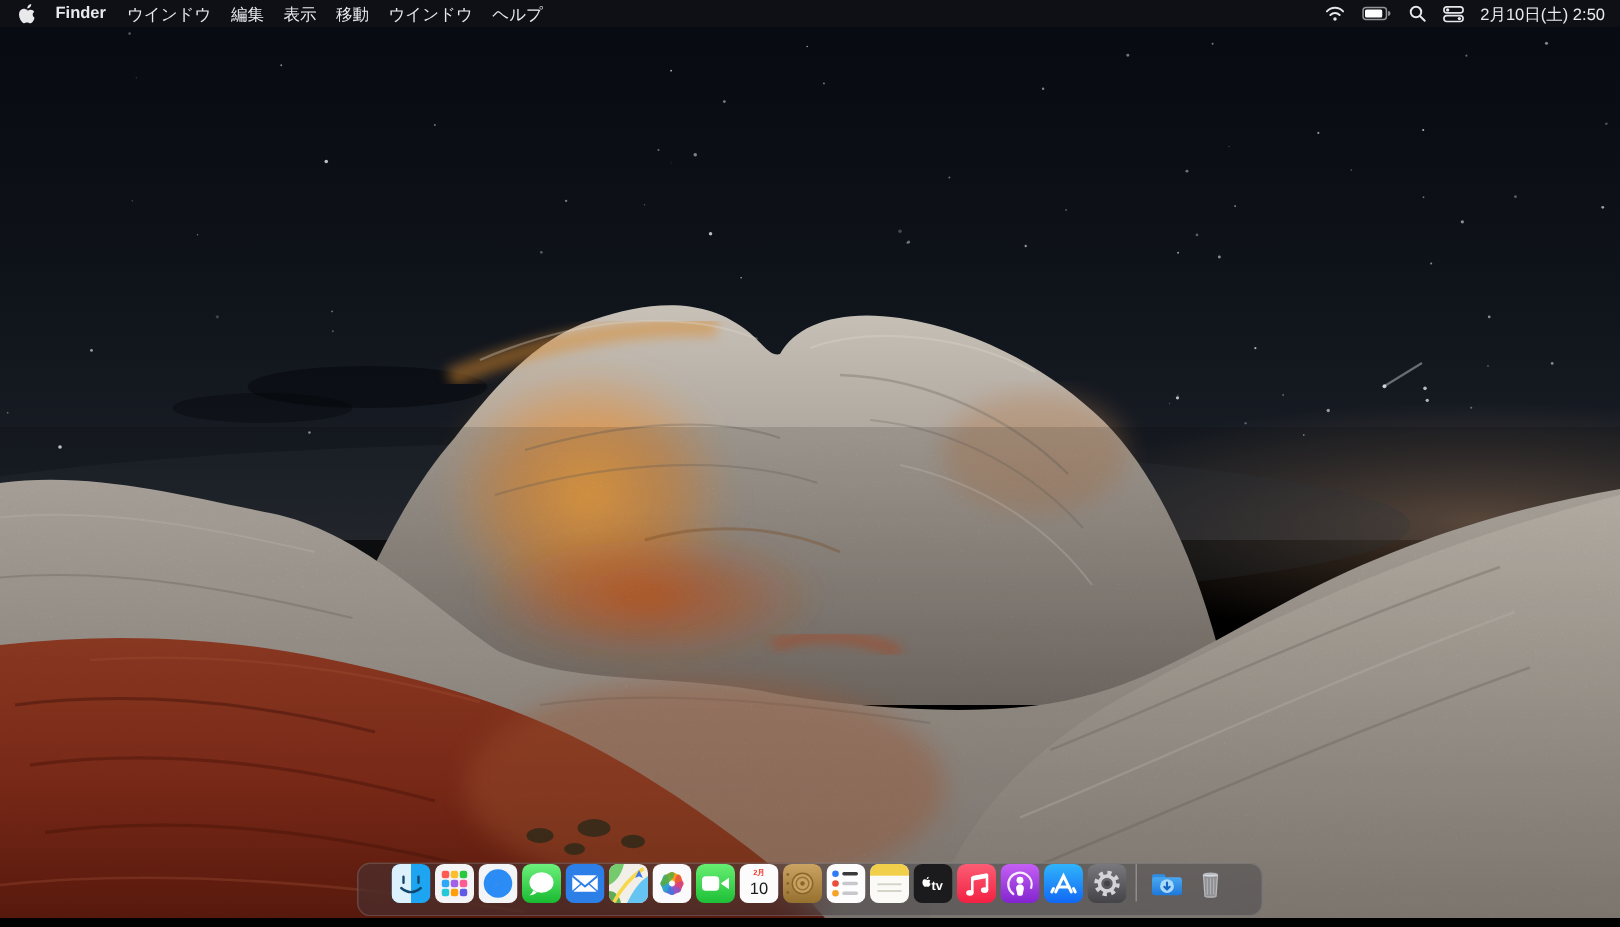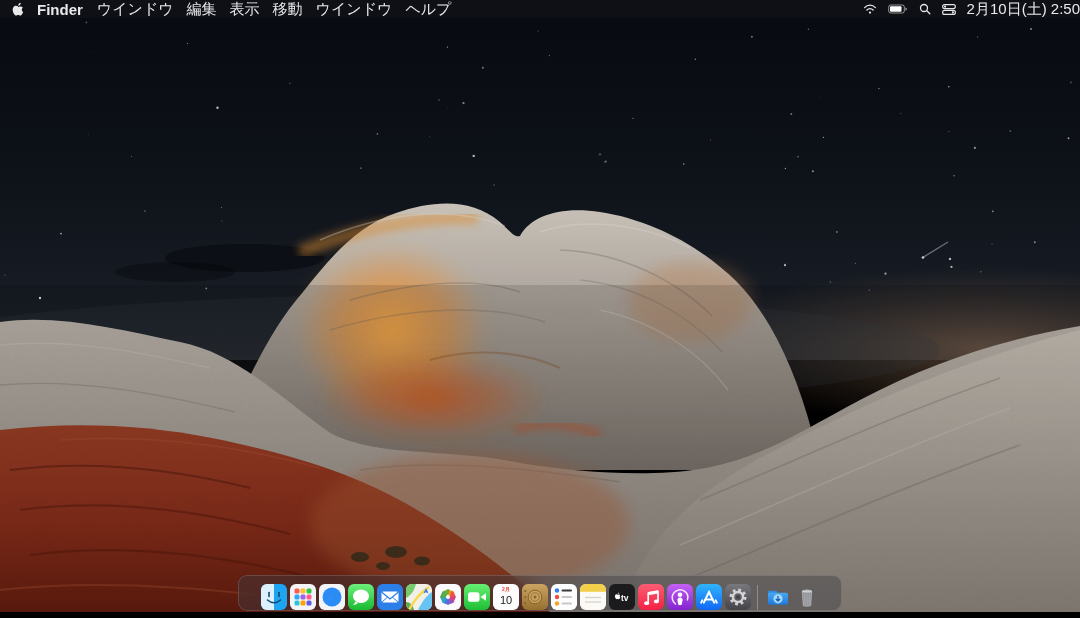--- a/index.html
+++ b/index.html
@@ -3,31 +3,31 @@
 <meta charset="utf-8">
 <style>
   html,body{margin:0;padding:0;background:#000;}
   .screen{position:relative;width:1080px;height:618px;background:#000;overflow:hidden;
           font-family:"Liberation Sans", sans-serif;}
   
   #wallpaper{position:absolute;left:0;top:0;width:1080px;height:612px;display:block;}
   
   .menubar{position:absolute;left:0;top:0;width:100%;height:18px;
            background:rgba(16,18,24,.85);display:flex;align-items:center;
-           justify-content:space-between;color:#e9e9ec;font-size:15px;z-index:30;}
+           justify-content:space-between;color:#e9e9ec;font-size:11px;z-index:30;}
   .mb-left{display:flex;align-items:center;gap:14px;padding-left:11px;}
-  .mb-right{display:flex;align-items:center;gap:11px;}
+  .mb-right{display:flex;align-items:center;gap:11px;padding-right:10px;}
   .mb-apple svg{display:block;}
   .mb-app{font-weight:bold;}
   .mb-item{white-space:nowrap;cursor:default;}
   .status-icon{display:flex;align-items:center;}
   .mb-clock{white-space:nowrap;}
   
   .dock{position:absolute;left:50%;transform:translateX(-50%);bottom:7px;height:34px;
-        display:flex;align-items:flex-end;padding:0 20px;z-index:30;
+        display:flex;align-items:flex-start;padding:0 20px;z-index:30;
         background:rgba(60,60,66,.42);border:1px solid rgba(255,255,255,.14);
         border-radius:9px;backdrop-filter:blur(12px);}
   .dock-item{width:26px;height:26px;margin:0 1.5px;position:relative;cursor:pointer;}
   .dock-item svg{display:block;width:26px;height:26px;}
   .dock-divider{width:1px;height:25px;background:rgba(255,255,255,.28);margin:0 5px;}
 </style>
 </head>
 <body>
 
 <div class="screen">

